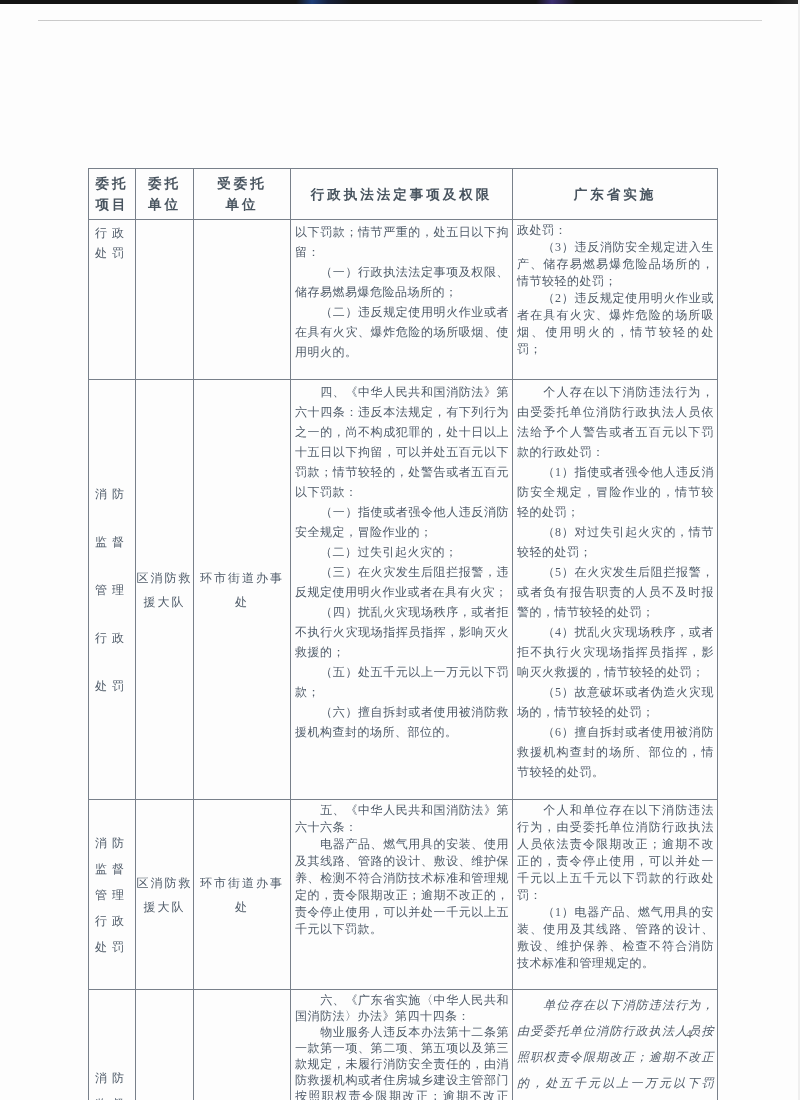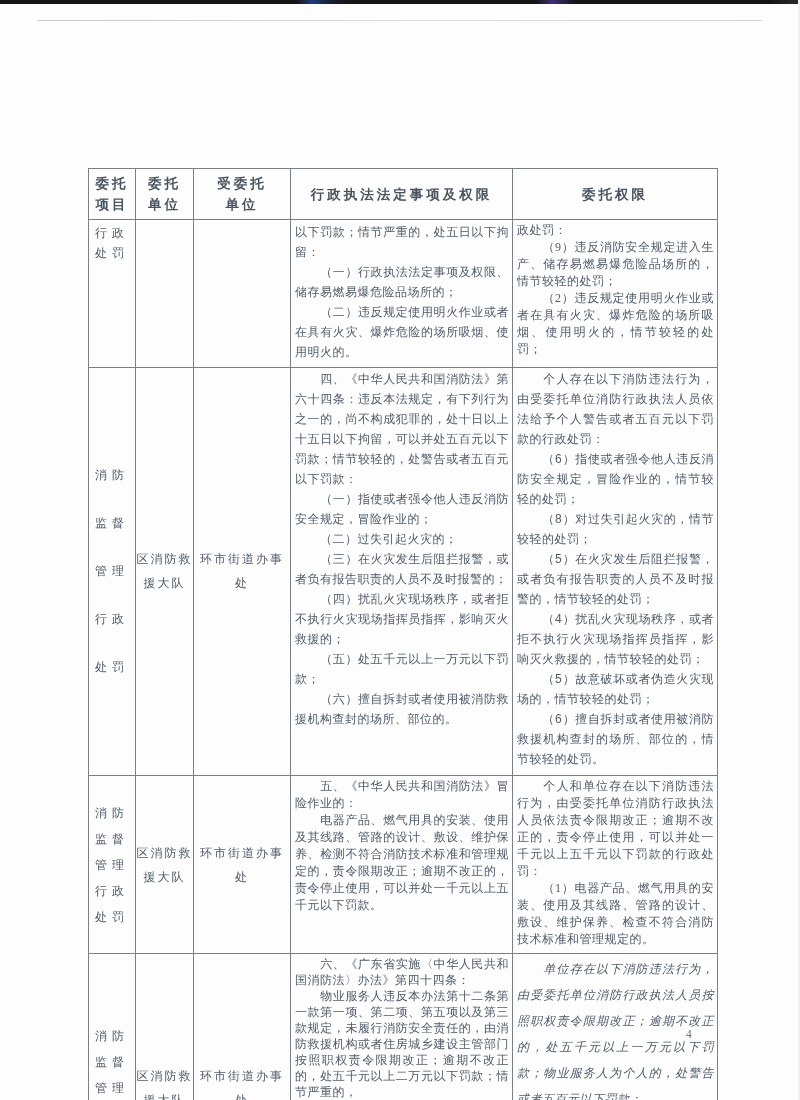--- a/index.html
+++ b/index.html
@@ -37,31 +37,31 @@
   td{font-size:12px;}
   .cell-center{
     text-align:center;vertical-align:middle;white-space:pre-line;
     letter-spacing:2px;line-height:24px;
   }
   .proj{letter-spacing:5px;}
   .proj-top{vertical-align:top;line-height:20px;padding-top:3px;}
   .proj-wide{line-height:48px;}
   .proj-mid{line-height:26px;}
   .text-cell{
-    vertical-align:top;padding:2px 3px 5px 4px;letter-spacing:0.5px;
+    vertical-align:top;padding:2px 3px 17px 4px;letter-spacing:0.5px;
   }
   .text-cell p{
     margin:0;text-align:justify;text-justify:inter-character;word-break:break-all;
   }
   .lh20 p{line-height:20px;}
   .lh18 p{line-height:26px;font-style:italic;}
   .lh17 p{line-height:17px;}
   .lh16 p{line-height:16px;}
   tr.r1 td{height:123px;}
-  tr.r2 td{height:342px;font-family:Liberation Mono, monospace;}
+  tr.r2 td{height:342px;}
   tr.r3 td{height:155px;}
   tr.r4 td{height:147px;}
   .page-number{
     position:absolute;left:686px;top:1028px;
     font-size:11.5px;color:#6f6f6f;font-family:"Liberation Serif","DejaVu Serif",serif;
   }
 </style>
 </head>
 <body>
 
@@ -80,81 +80,81 @@
     </colgroup>
     <thead>
       <tr>
         <th>委托
 项目</th>
         <th>委托
 单位</th>
         <th>受委托
 单位</th>
         <th>行政执法法定事项及权限</th>
-        <th>委托权限</th>
+        <th>广东省实施</th>
       </tr>
     </thead>
     <tbody>
       <tr class="r1">
         <td class="cell-center proj proj-top">行政
 处罚</td>
         <td class="cell-center"></td>
         <td class="cell-center"></td>
         <td class="text-cell lh20">
             <p>以下罚款；情节严重的，处五日以下拘留：</p>
             <p>　　（一）行政执法法定事项及权限、储存易燃易爆危险品场所的；</p>
             <p>　　（二）违反规定使用明火作业或者在具有火灾、爆炸危险的场所吸烟、使用明火的。</p>
           </td>
         <td class="text-cell lh17">
             <p>政处罚：</p>
-            <p>　　（9）违反消防安全规定进入生产、储存易燃易爆危险品场所的，情节较轻的处罚；</p>
+            <p>　　（3）违反消防安全规定进入生产、储存易燃易爆危险品场所的，情节较轻的处罚；</p>
             <p>　　（2）违反规定使用明火作业或者在具有火灾、爆炸危险的场所吸烟、使用明火的，情节较轻的处罚；</p>
           </td>
       </tr>
       <tr class="r2">
         <td class="cell-center proj proj-wide">消防
 监督
 管理
 行政
 处罚</td>
         <td class="cell-center">区消防救
 援大队</td>
         <td class="cell-center">环市街道办事
 处</td>
         <td class="text-cell lh20">
             <p>　　四、《中华人民共和国消防法》第六十四条：违反本法规定，有下列行为之一的，尚不构成犯罪的，处十日以上十五日以下拘留，可以并处五百元以下罚款；情节较轻的，处警告或者五百元以下罚款：</p>
             <p>　　（一）指使或者强令他人违反消防安全规定，冒险作业的；</p>
             <p>　　（二）过失引起火灾的；</p>
-            <p>　　（三）在火灾发生后阻拦报警，或者负有报告职责的人员不及时报警的；</p>
+            <p>　　（三）在火灾发生后阻拦报警，违反规定使用明火作业或者在具有火灾；</p>
             <p>　　（四）扰乱火灾现场秩序，或者拒不执行火灾现场指挥员指挥，影响灭火救援的；</p>
             <p>　　（五）处五千元以上一万元以下罚款；</p>
             <p>　　（六）擅自拆封或者使用被消防救援机构查封的场所、部位的。</p>
           </td>
         <td class="text-cell lh20">
             <p>　　个人存在以下消防违法行为，由受委托单位消防行政执法人员依法给予个人警告或者五百元以下罚款的行政处罚：</p>
-            <p>　　（6）指使或者强令他人违反消防安全规定，冒险作业的，情节较轻的处罚；</p>
+            <p>　　（1）指使或者强令他人违反消防安全规定，冒险作业的，情节较轻的处罚；</p>
             <p>　　（8）对过失引起火灾的，情节较轻的处罚；</p>
             <p>　　（5）在火灾发生后阻拦报警，或者负有报告职责的人员不及时报警的，情节较轻的处罚；</p>
             <p>　　（4）扰乱火灾现场秩序，或者拒不执行火灾现场指挥员指挥，影响灭火救援的，情节较轻的处罚；</p>
             <p>　　（5）故意破坏或者伪造火灾现场的，情节较轻的处罚；</p>
             <p>　　（6）擅自拆封或者使用被消防救援机构查封的场所、部位的，情节较轻的处罚。</p>
           </td>
       </tr>
       <tr class="r3">
         <td class="cell-center proj proj-mid">消防
 监督
 管理
 行政
 处罚</td>
         <td class="cell-center">区消防救
 援大队</td>
         <td class="cell-center">环市街道办事
 处</td>
         <td class="text-cell lh17">
-            <p>　　五、《中华人民共和国消防法》冒险作业的：</p>
+            <p>　　五、《中华人民共和国消防法》第六十六条：</p>
             <p>　　电器产品、燃气用具的安装、使用及其线路、管路的设计、敷设、维护保养、检测不符合消防技术标准和管理规定的，责令限期改正；逾期不改正的，责令停止使用，可以并处一千元以上五千元以下罚款。</p>
           </td>
         <td class="text-cell lh17">
             <p>　　个人和单位存在以下消防违法行为，由受委托单位消防行政执法人员依法责令限期改正；逾期不改正的，责令停止使用，可以并处一千元以上五千元以下罚款的行政处罚：</p>
             <p>　　（1）电器产品、燃气用具的安装、使用及其线路、管路的设计、敷设、维护保养、检查不符合消防技术标准和管理规定的。</p>
           </td>
       </tr>
       <tr class="r4">
         <td class="cell-center proj proj-mid">消防
 监督

